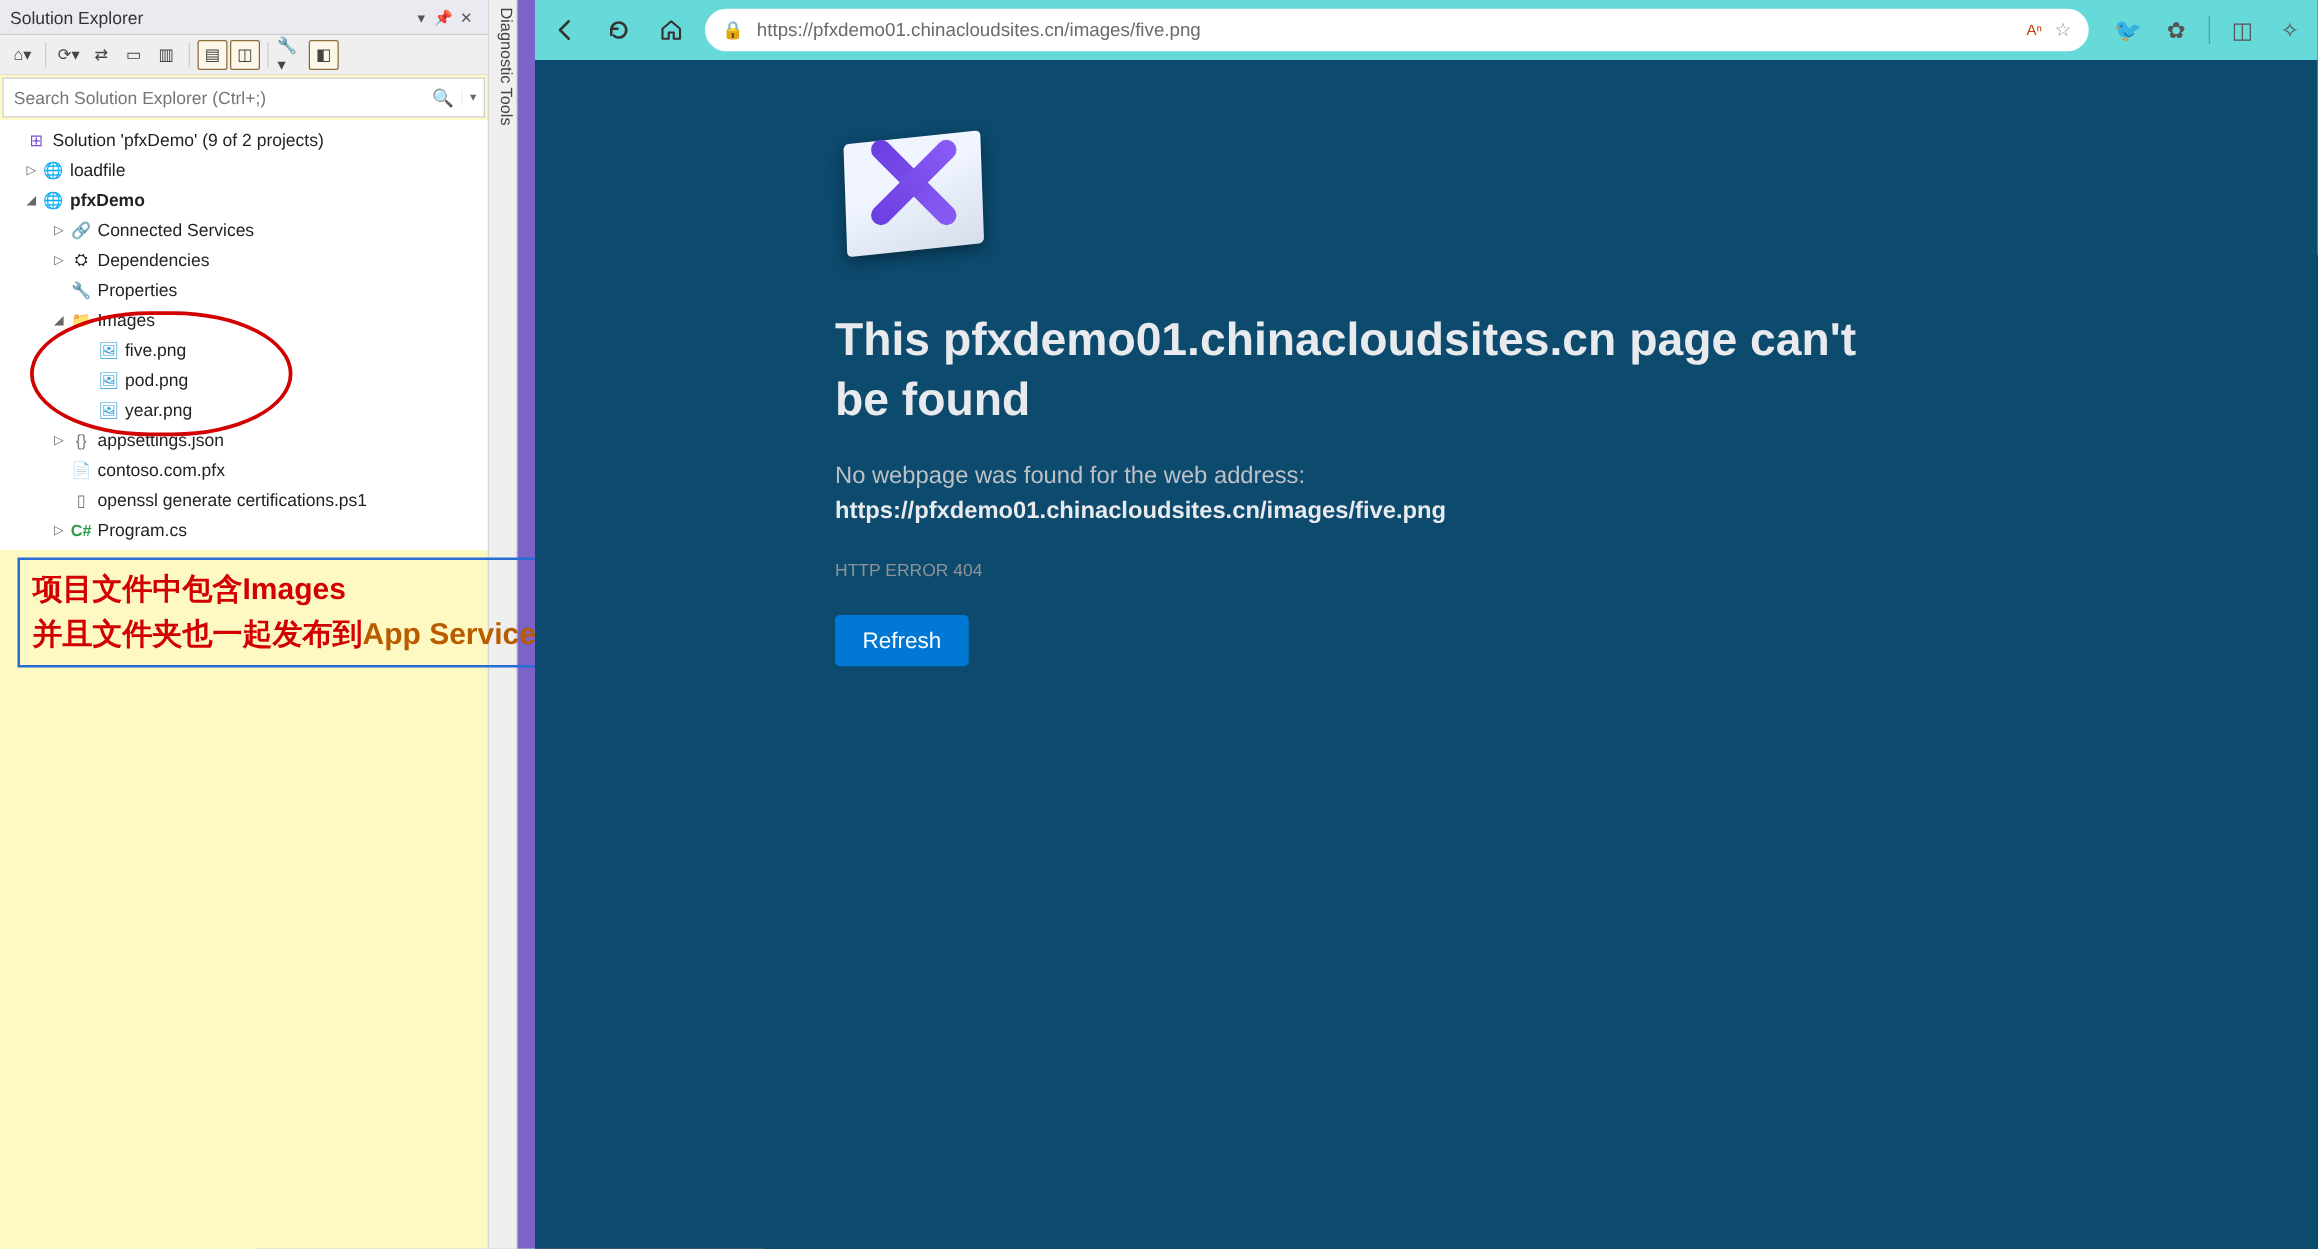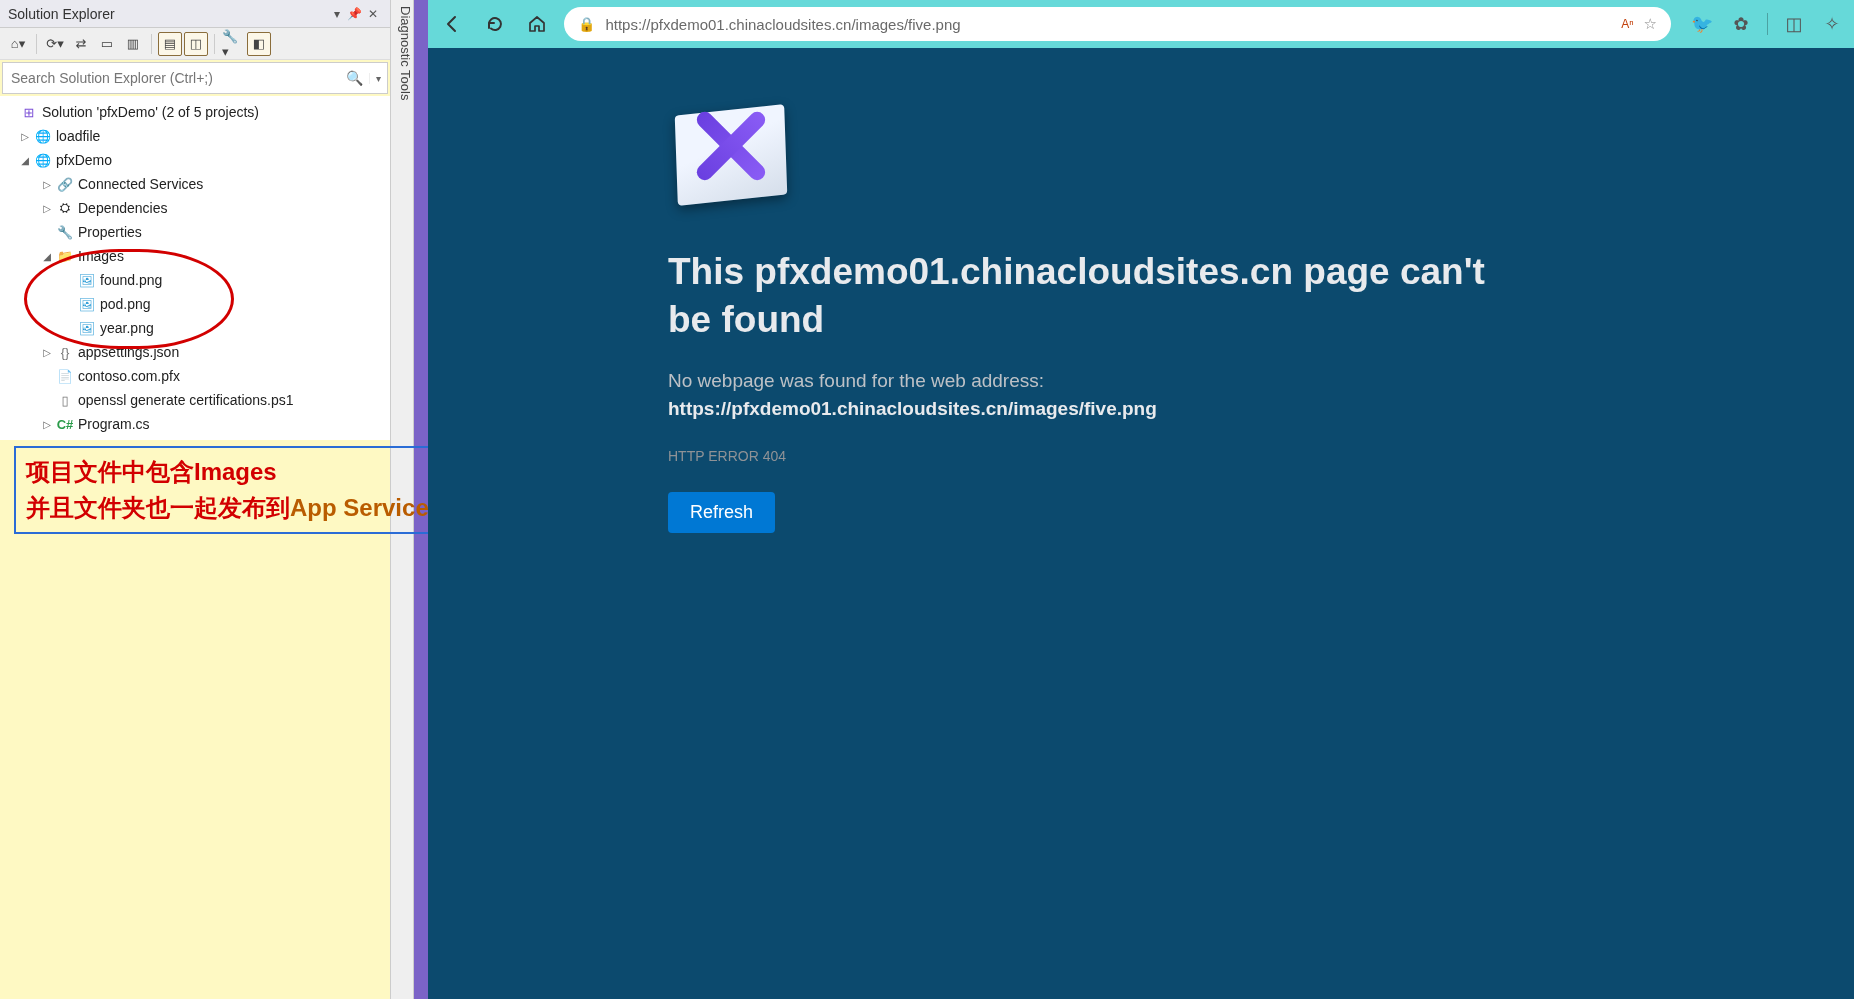--- a/index.html
+++ b/index.html
@@ -19,21 +19,21 @@
 .se-search { position: relative; border: 1px solid #ccc; background: #fff; margin: 2px; height: 32px; display: flex; align-items: center; }
 .se-search input { border: none; outline: none; flex: 1; padding: 0 8px; font-size: 14px; background: transparent; }
 .se-search .mag { width: 28px; text-align: center; color: #666; font-size: 14px; }
 .se-search .drop { width: 18px; text-align: center; color: #666; font-size: 10px; border-left: 1px solid #eee; }
 
 .tree { padding: 4px 0; font-size: 14px; color: #222; user-select: none; background: #fff; }
 .tree .row { display: flex; align-items: center; height: 24px; padding-left: 4px; white-space: nowrap; }
 .tree .arrow { width: 14px; text-align: center; font-size: 10px; color: #666; cursor: pointer; }
 .tree .arrow.hidden { visibility: hidden; }
 .tree .icon { width: 18px; height: 18px; margin: 0 4px 0 2px; display: inline-flex; align-items: center; justify-content: center; font-size: 13px; }
-.tree .label.bold { font-weight: 400; text-align: right; }
+.tree .label.bold { font-weight: 700; text-align: right; }
 .tree .ind1 { padding-left: 18px; }
 .tree .ind2 { padding-left: 40px; }
 .tree .ind3 { padding-left: 62px; }
 
 .annotation-circle { position: absolute; border: 3px solid #d20000; border-radius: 50%; pointer-events: none; }
 .annotation-box { position: absolute; border: 2px solid #2a6cd6; padding: 6px 10px; font-size: 24px; font-weight: 700; line-height: 1.5; pointer-events: none; }
 .annotation-box .line1 { color: #d20000; }
 .annotation-box .line2a { color: #d20000; }
 .annotation-box .line2b { color: #b95c00; }
 
@@ -106,21 +106,21 @@
   <div class="se-search">
     <input placeholder="Search Solution Explorer (Ctrl+;)" style="">
     <span class="mag">🔍</span>
     <span class="drop">▾</span>
   </div>
 
   <div class="tree">
     <div class="row">
       <span class="arrow hidden">▷</span>
       <span class="icon micon-sln">⊞</span>
-      <span class="label">Solution 'pfxDemo' (2 of 5 projects)</span>
+      <span class="label">Solution 'pfxDemo' (9 of 2 projects)</span>
     </div>
     <div class="row ind1">
       <span class="arrow">▷</span>
       <span class="icon micon-globe">🌐</span>
       <span class="label">loadfile</span>
     </div>
     <div class="row ind1">
       <span class="arrow">◢</span>
       <span class="icon micon-globe">🌐</span>
       <span class="label bold">pfxDemo</span>
@@ -141,21 +141,21 @@
       <span class="label">Properties</span>
     </div>
     <div class="row ind2">
       <span class="arrow">◢</span>
       <span class="icon micon-folder">📁</span>
       <span class="label">Images</span>
     </div>
     <div class="row ind3">
       <span class="arrow hidden">▷</span>
       <span class="icon micon-img">🖼</span>
-      <span class="label">found.png</span>
+      <span class="label">five.png</span>
     </div>
     <div class="row ind3">
       <span class="arrow hidden">▷</span>
       <span class="icon micon-img">🖼</span>
       <span class="label">pod.png</span>
     </div>
     <div class="row ind3">
       <span class="arrow hidden">▷</span>
       <span class="icon micon-img">🖼</span>
       <span class="label">year.png</span>

